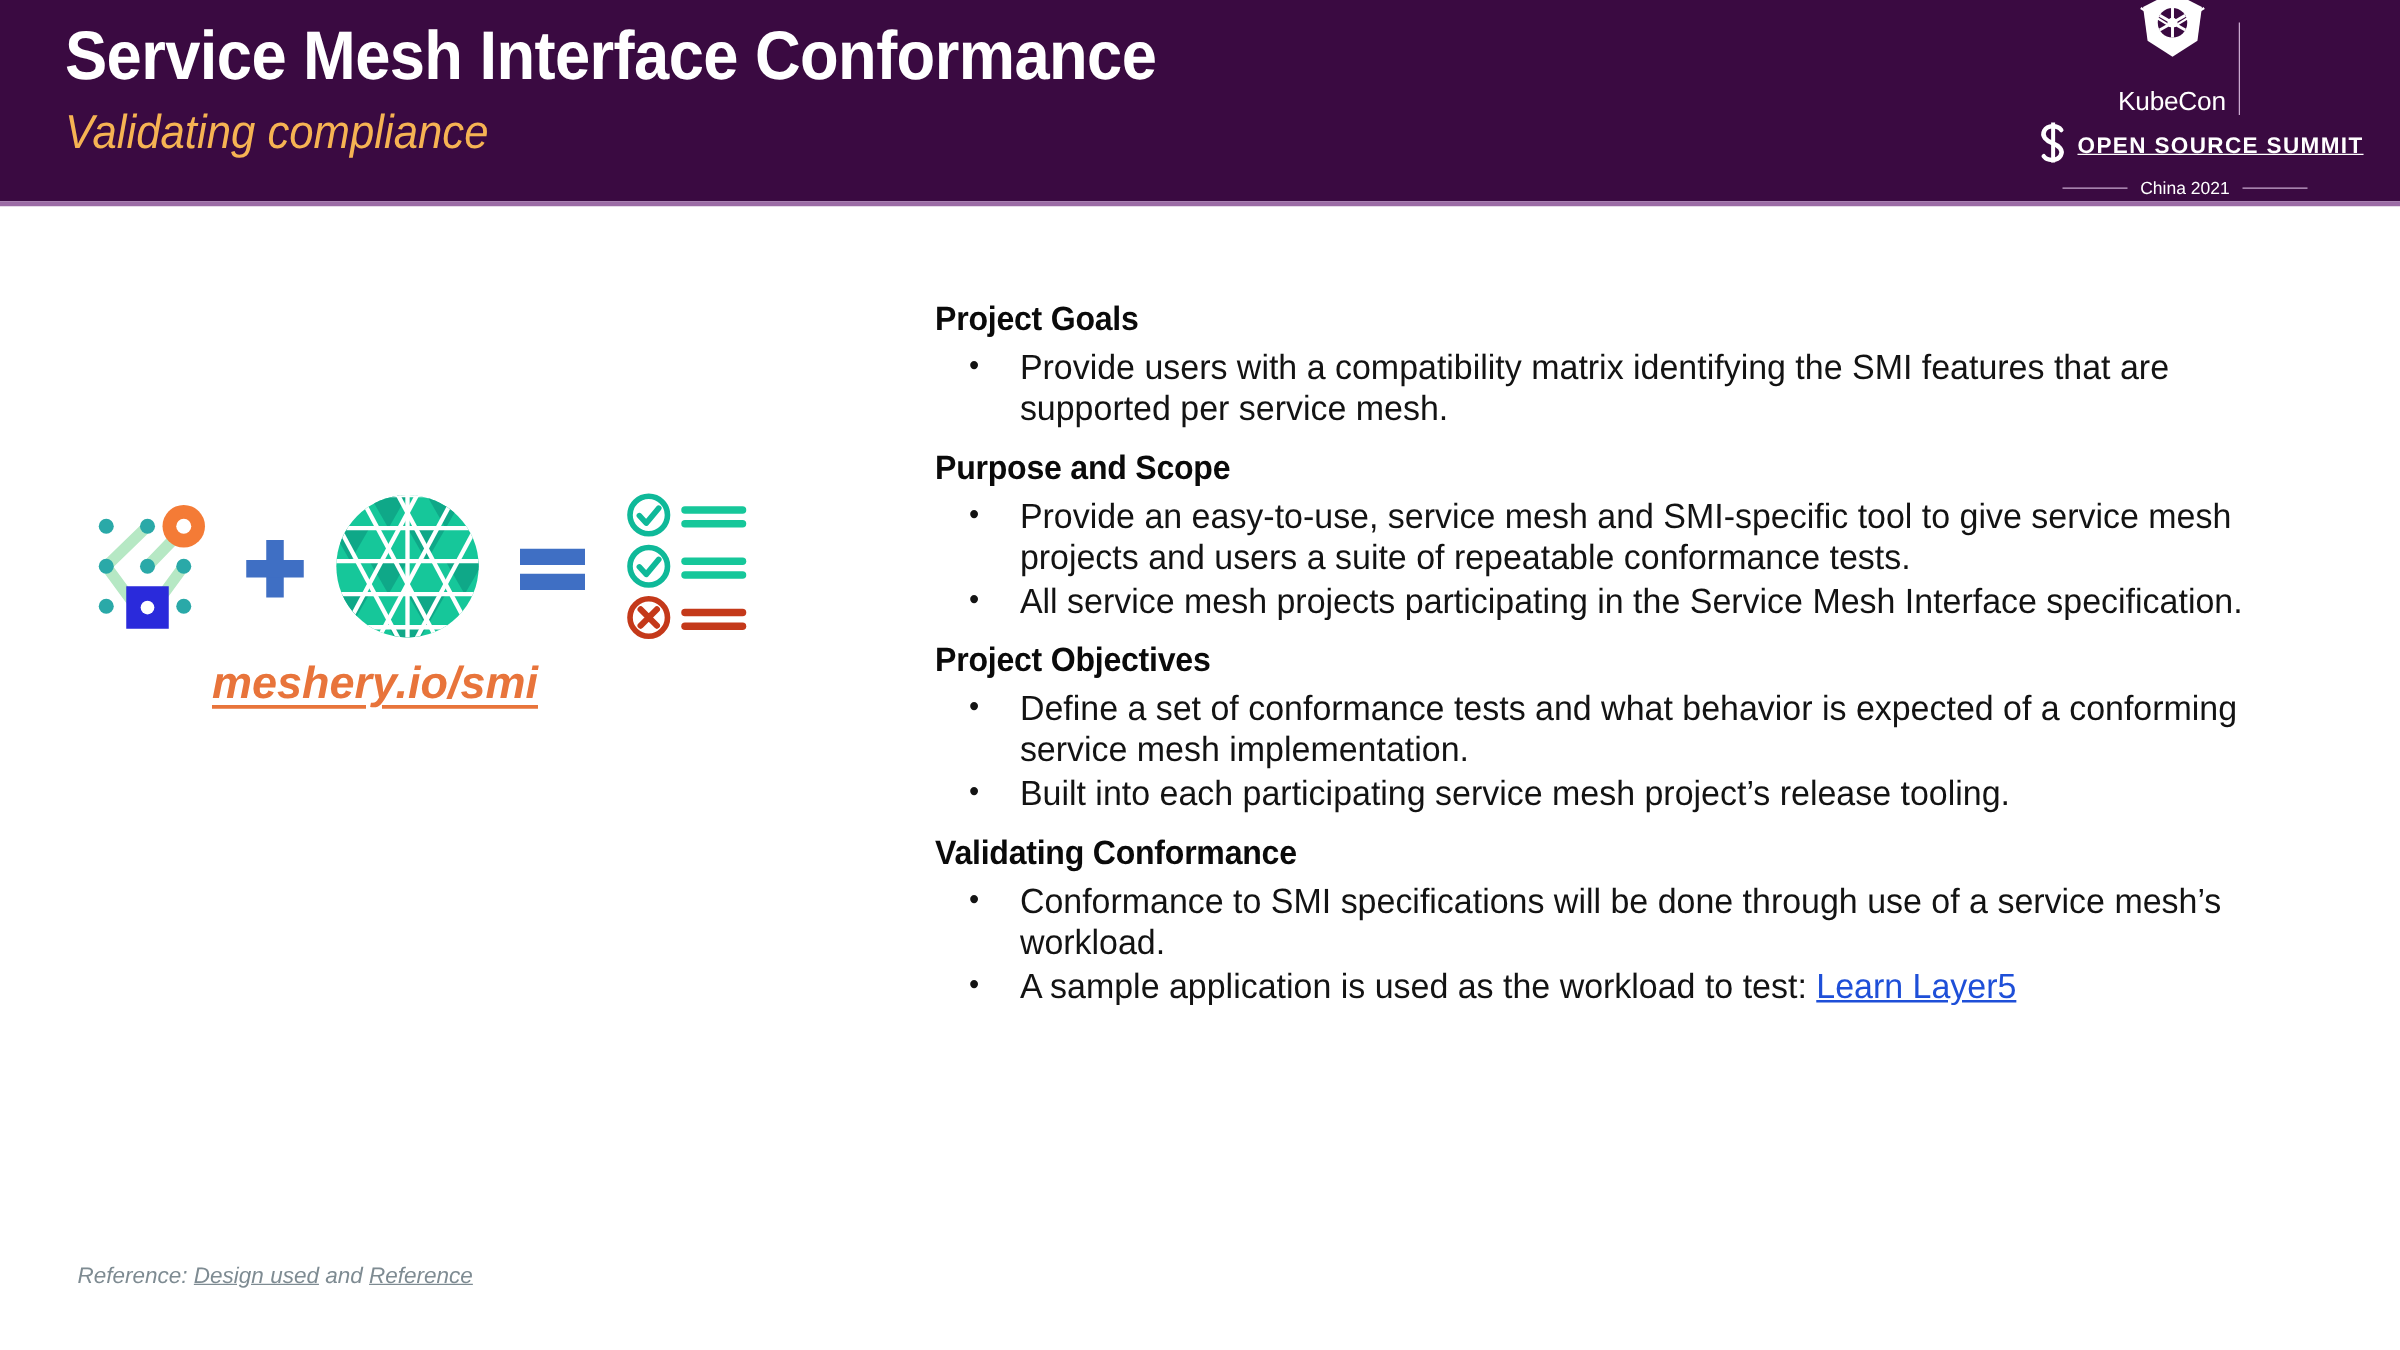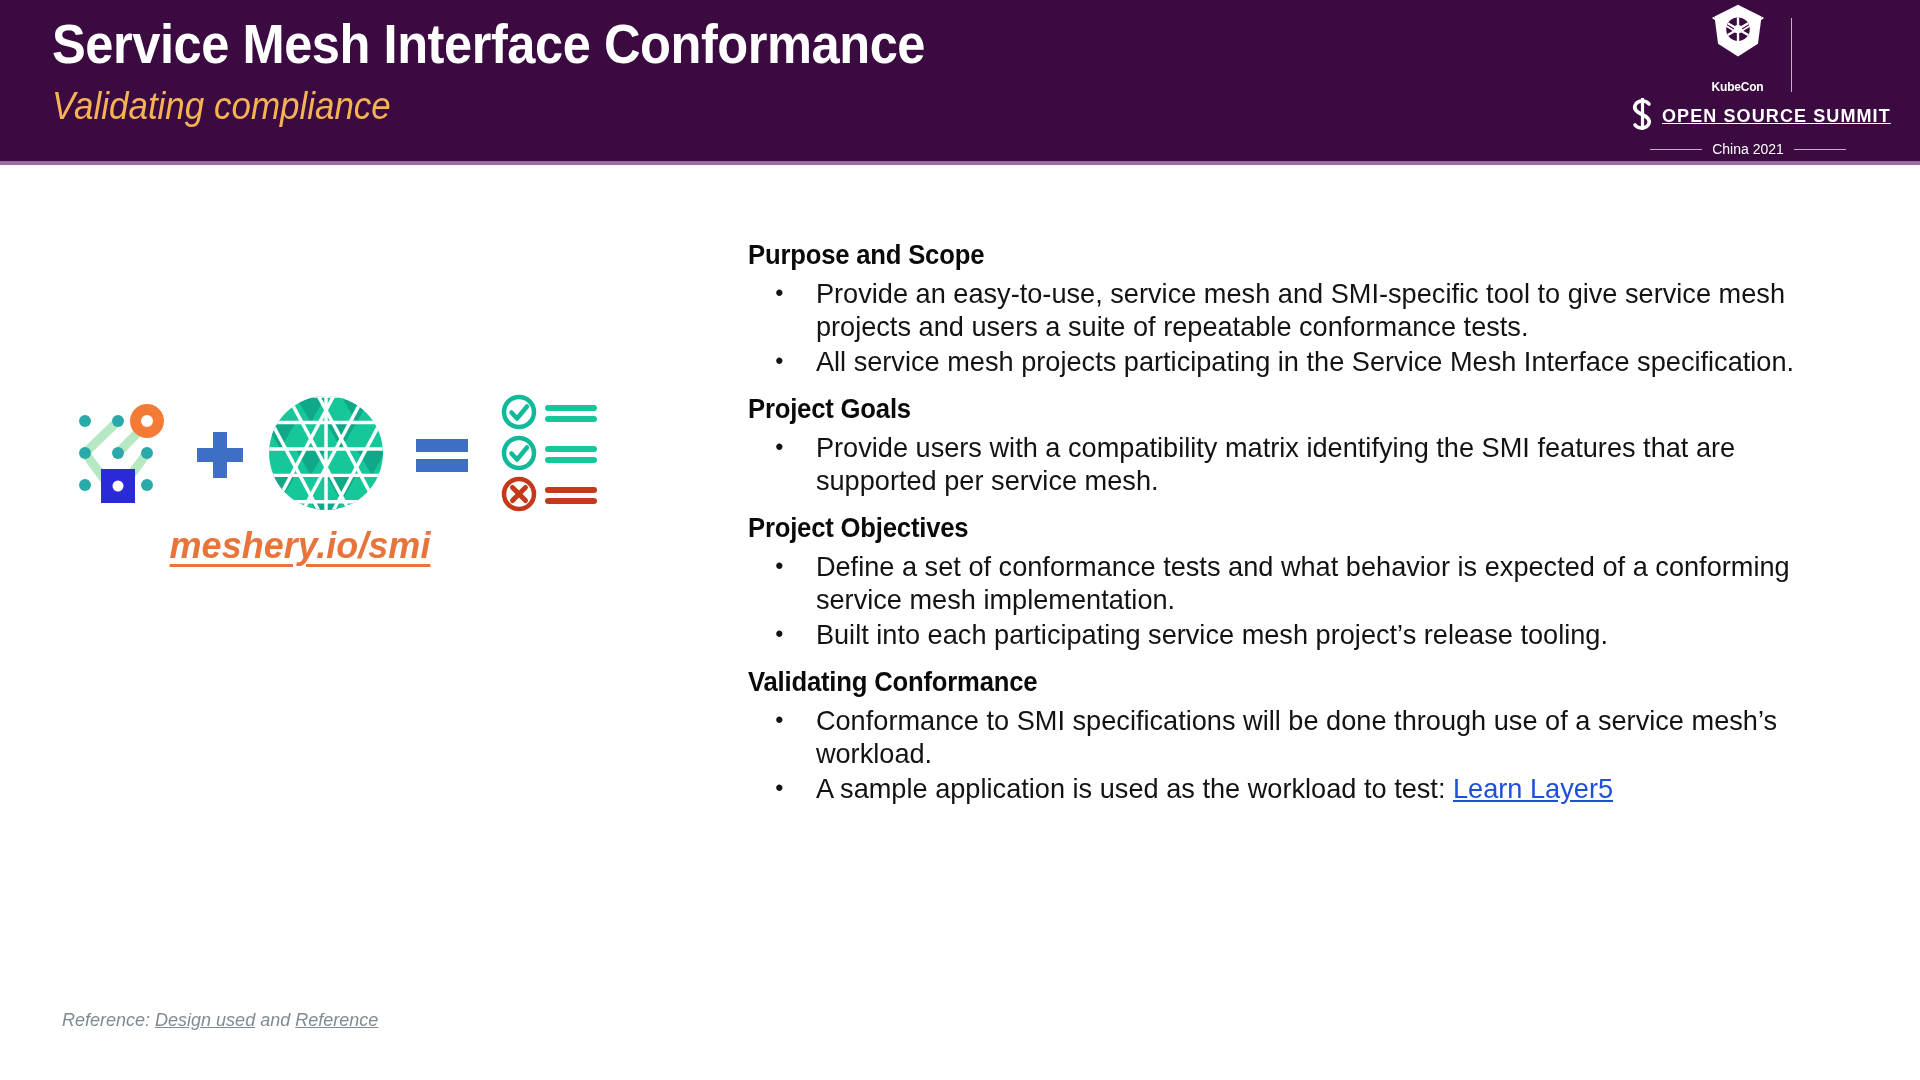--- a/index.html
+++ b/index.html
@@ -80,22 +80,22 @@
   }
   .logo-kubecon { width: 86px; }
   .logo-cncon { width: 140px; }
   .logo-divider-v {
     width: 1px;
     background: #C9A9CF;
     height: 74px;
     margin: 0 10px 2px 10px;
   }
   .logo-word {
-    font-size: 12px;
-    font-weight: bold;
+    font-size: 21px;
+    font-weight: normal;
     color: #ffffff;
     letter-spacing: -0.2px;
     margin-top: 16px;
     white-space: nowrap;
   }
   .logo-row-bottom {
     display: flex;
     align-items: center;
     justify-content: flex-start;
     margin-top: 2px;
@@ -396,31 +396,31 @@
 <div class="reference">
   <span>Reference:</span>
   <a>Design used</a>
   <span>and</span>
   <a>Reference</a>
 </div>
 
 <div class="content">
 
   <div class="section">
+    <h2 class="section-heading">Project Goals</h2>
+    <ul class="bullets">
+      <li class="bullet">Provide users with a compatibility matrix identifying the SMI features that are supported per service mesh.</li>
+    </ul>
+  </div>
+
+  <div class="section">
     <h2 class="section-heading">Purpose and Scope</h2>
     <ul class="bullets">
       <li class="bullet">Provide an easy-to-use, service mesh and SMI-specific tool to give service mesh projects and users a suite of repeatable conformance tests.</li>
       <li class="bullet">All service mesh projects participating in the Service Mesh Interface specification.</li>
-    </ul>
-  </div>
-
-  <div class="section">
-    <h2 class="section-heading">Project Goals</h2>
-    <ul class="bullets">
-      <li class="bullet">Provide users with a compatibility matrix identifying the SMI features that are supported per service mesh.</li>
     </ul>
   </div>
 
   <div class="section">
     <h2 class="section-heading">Project Objectives</h2>
     <ul class="bullets">
       <li class="bullet">Define a set of conformance tests and what behavior is expected of a conforming service mesh implementation.</li>
       <li class="bullet">Built into each participating service mesh project’s release tooling.</li>
     </ul>
   </div>

